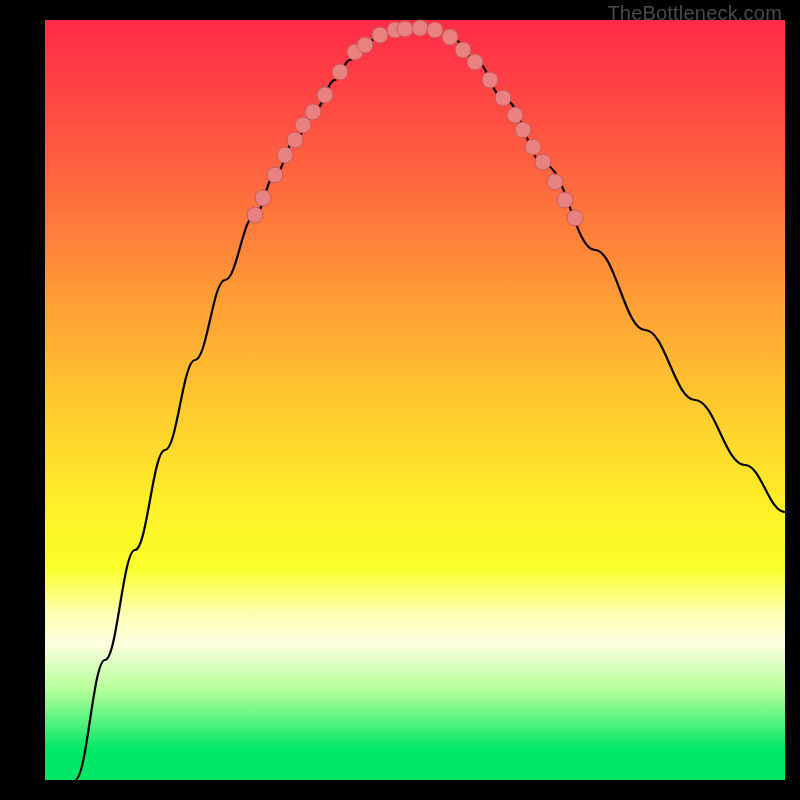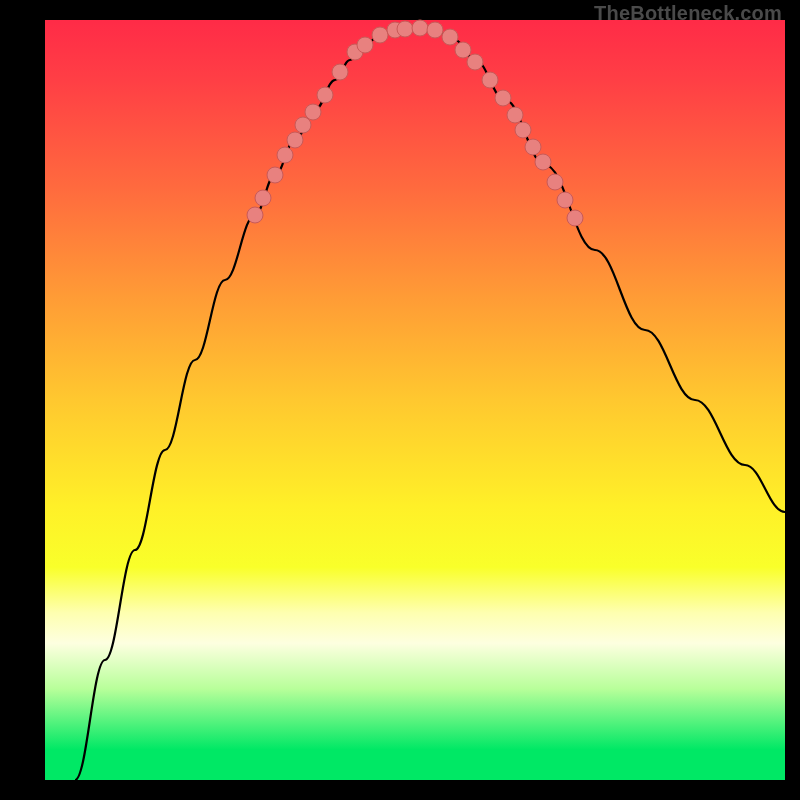--- a/index.html
+++ b/index.html
@@ -31,21 +31,21 @@
       #00e865 96%,
       #00e865 100%
     );
   }
   .watermark {
     position: absolute;
     top: 2px;
     right: 18px;
     color: #4a4a4a;
     font-size: 20px;
-    font-weight: 700;
+    font-weight: 400;
     letter-spacing: 0.2px;
     z-index: 10;
   }
   svg.curve {
     position: absolute;
     left: 0;
     top: 0;
     width: 740px;
     height: 760px;
     overflow: visible;

